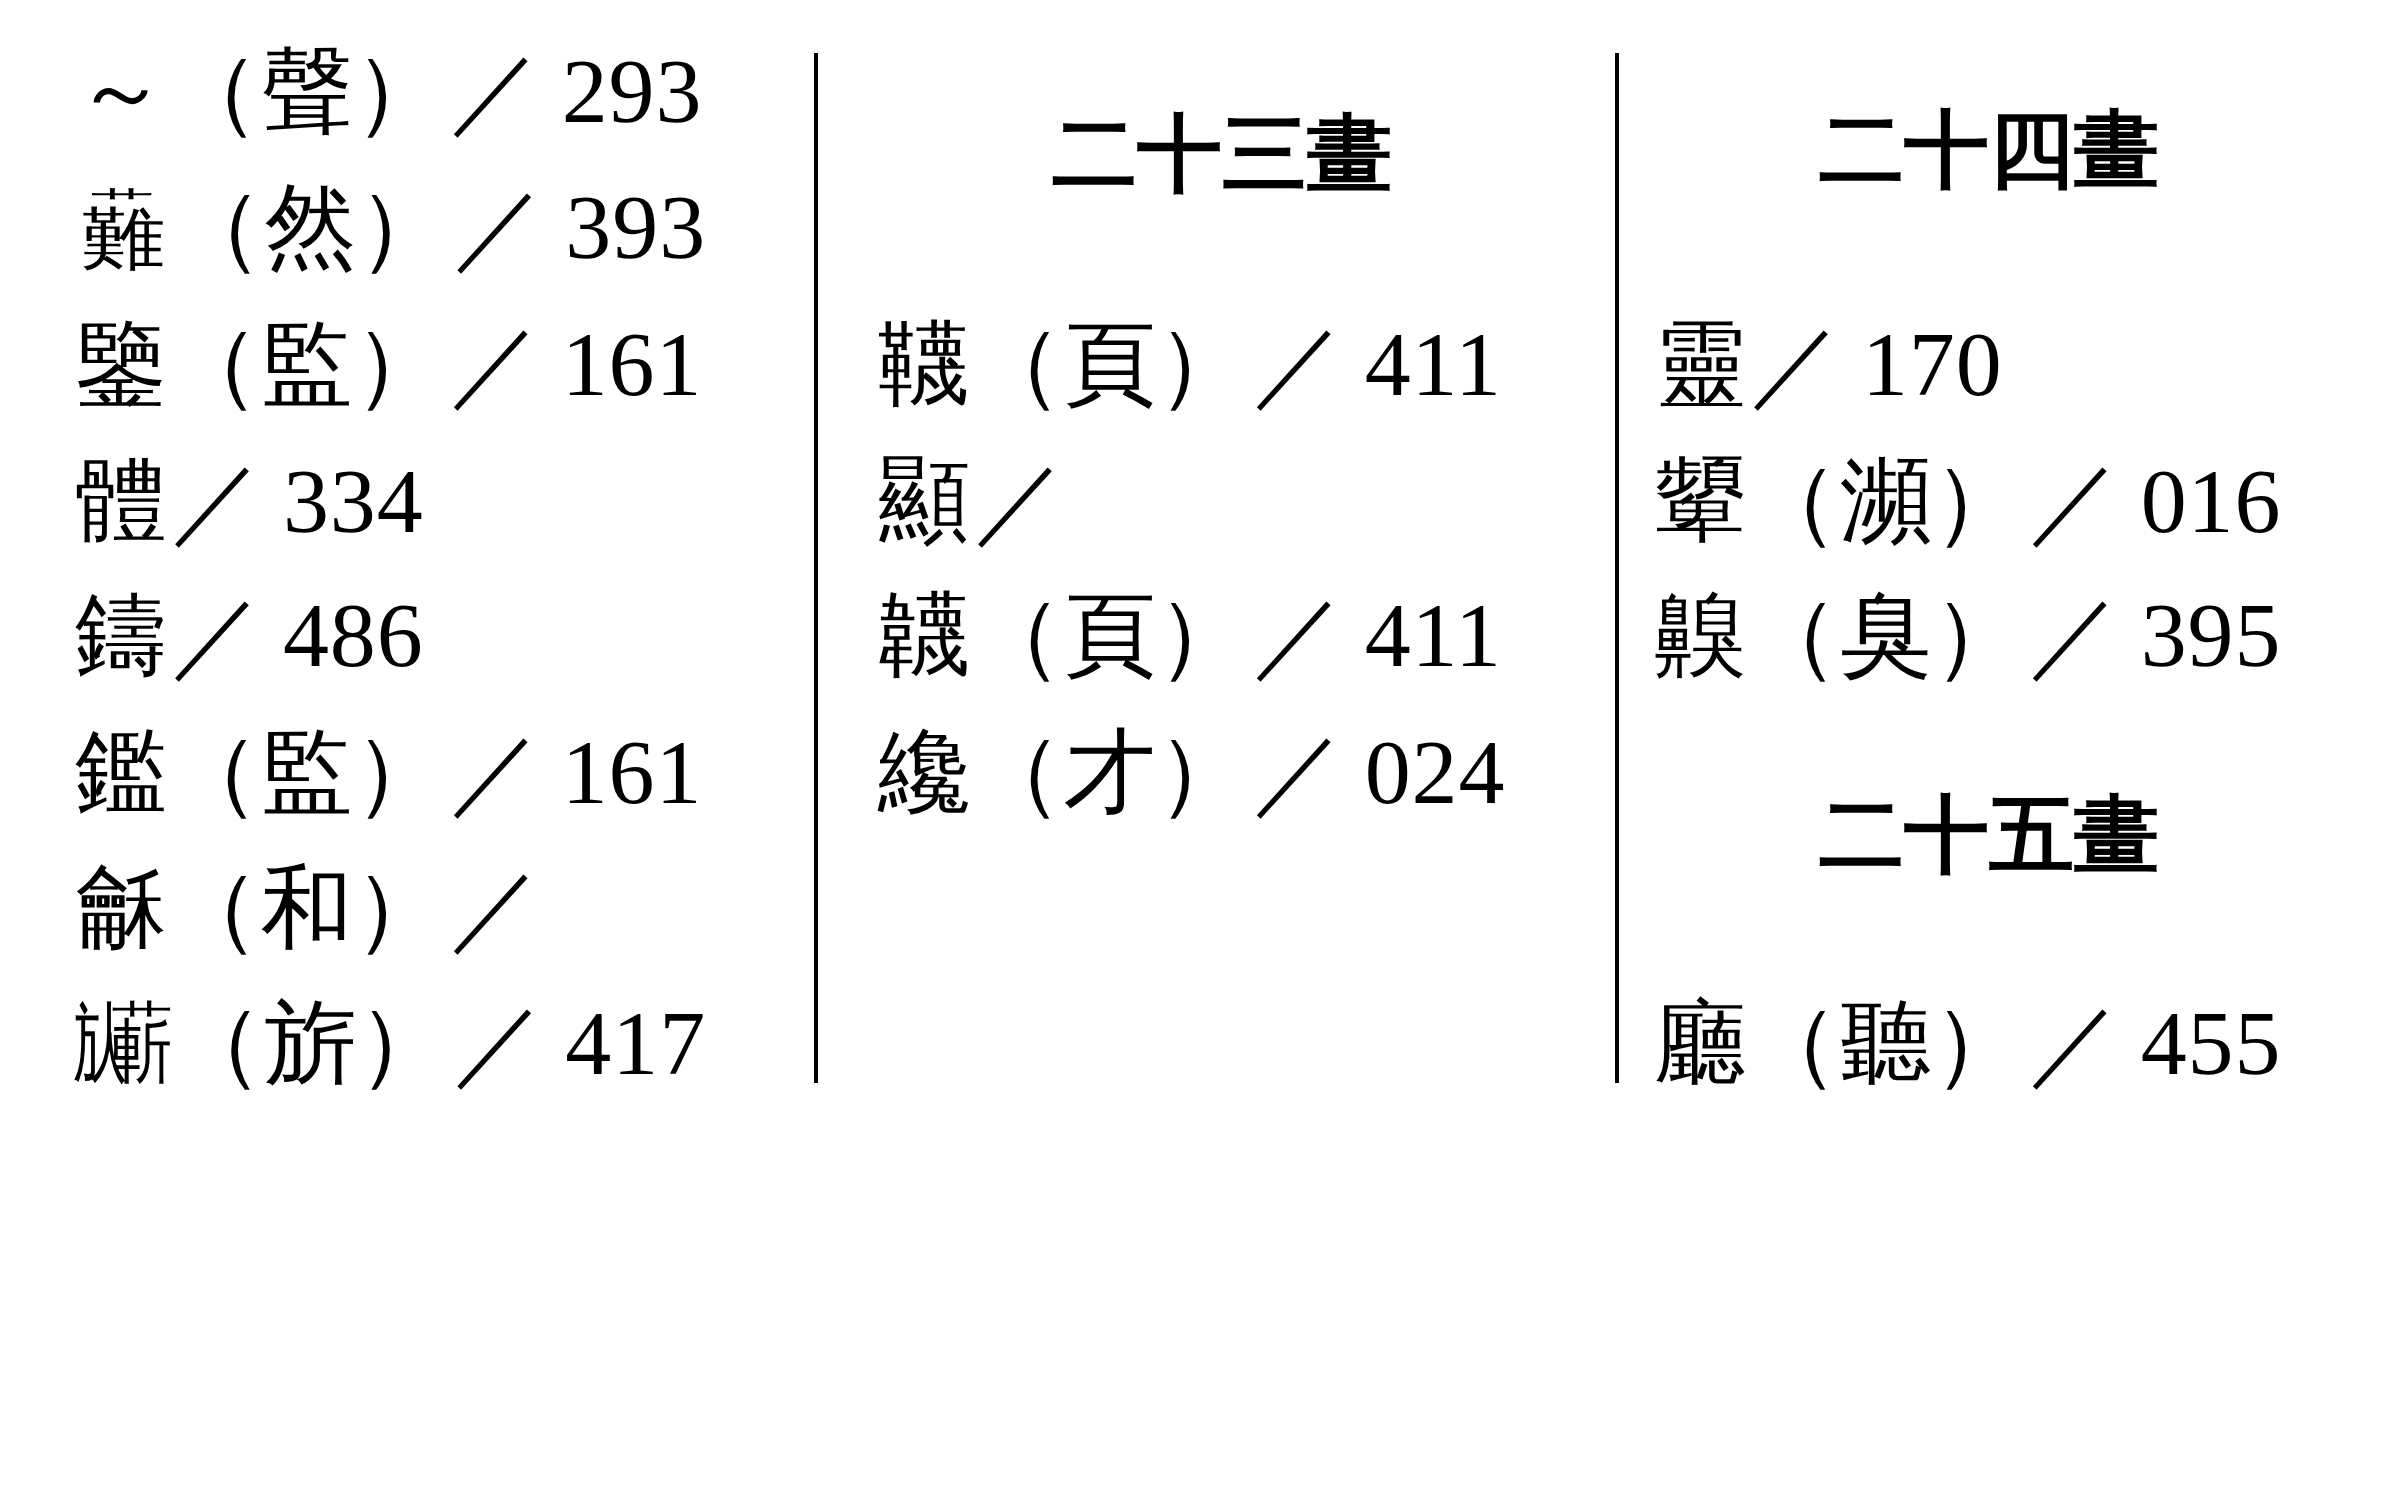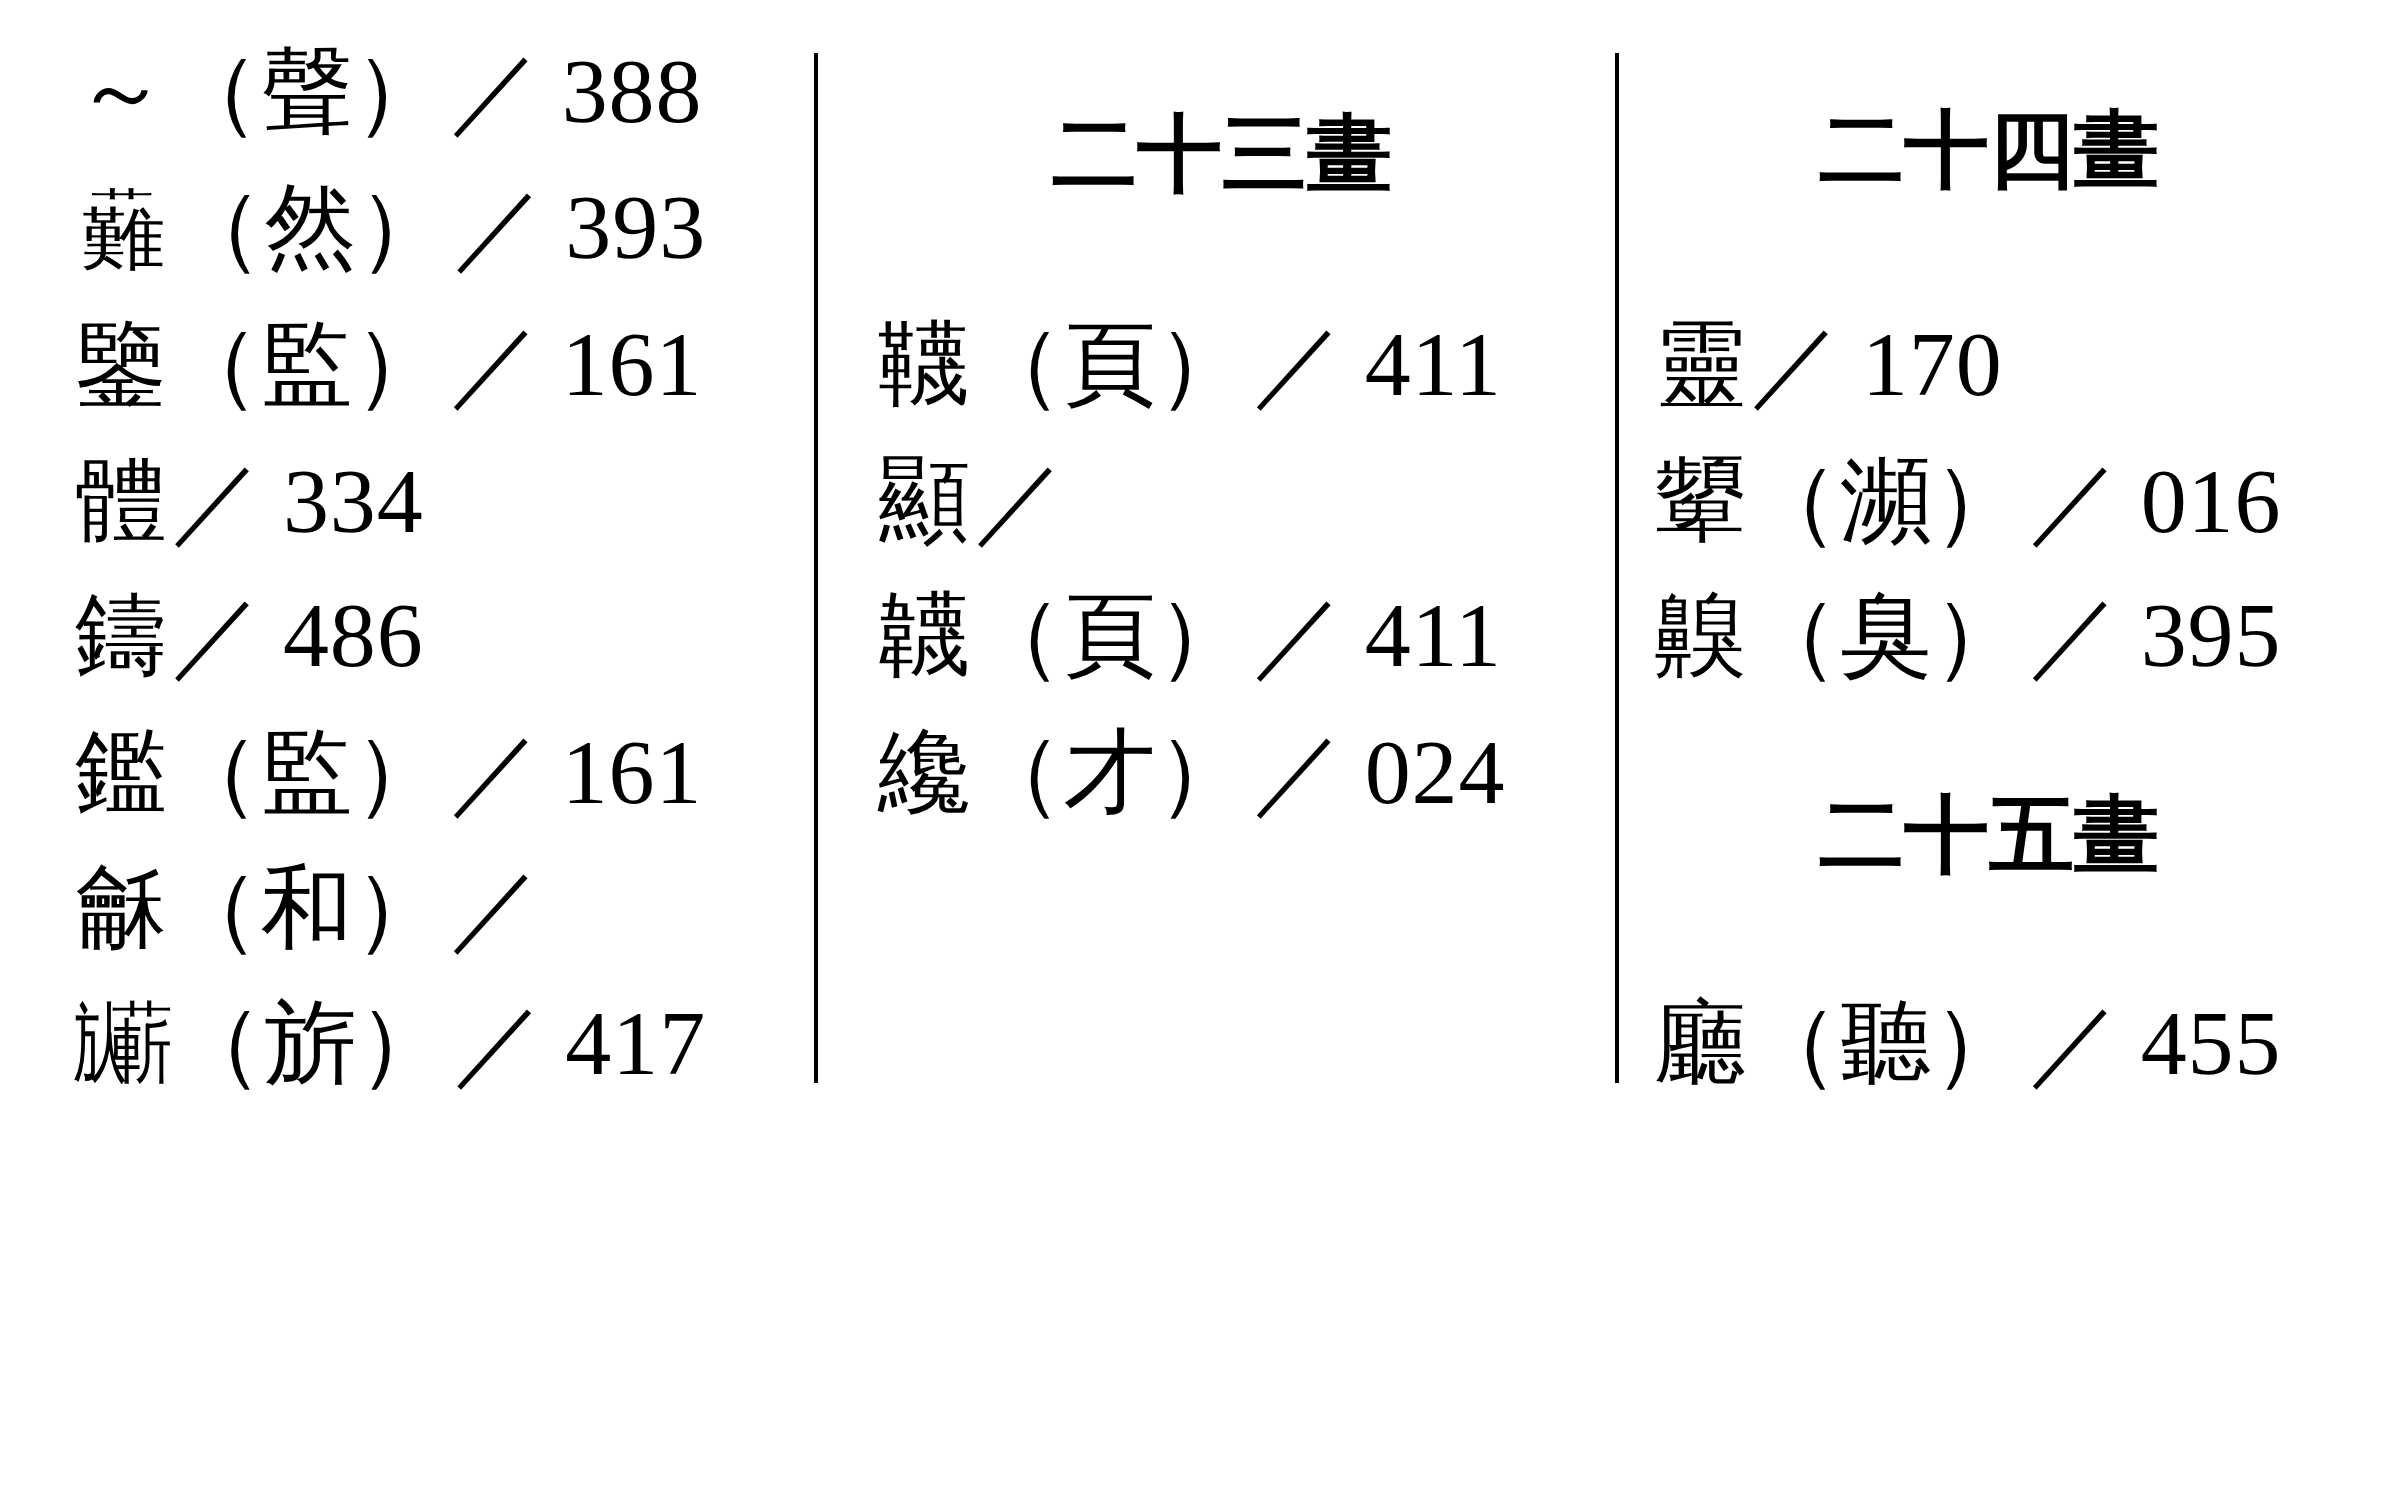--- a/index.html
+++ b/index.html
@@ -105,21 +105,21 @@
 <div class="page">
   <div class="divider d1"></div>
   <div class="divider d2"></div>
   <div class="col left">
       <div class="item entry" style="top: 25px;">
         <span class="char">～</span>
         <span class="paren">（</span>
         <span class="gloss">聲</span>
         <span class="paren">）</span>
         <span class="slash">／</span>
-        <span class="page-num">388</span>
+        <span class="page-num">293</span>
       </div>
       <div class="item entry" style="top: 161px;">
         <span class="cstack">
           <span class="t">艹</span>
           <span class="b">難</span>
         </span>
         <span class="paren">（</span>
         <span class="gloss">然</span>
         <span class="paren">）</span>
         <span class="slash">／</span>

